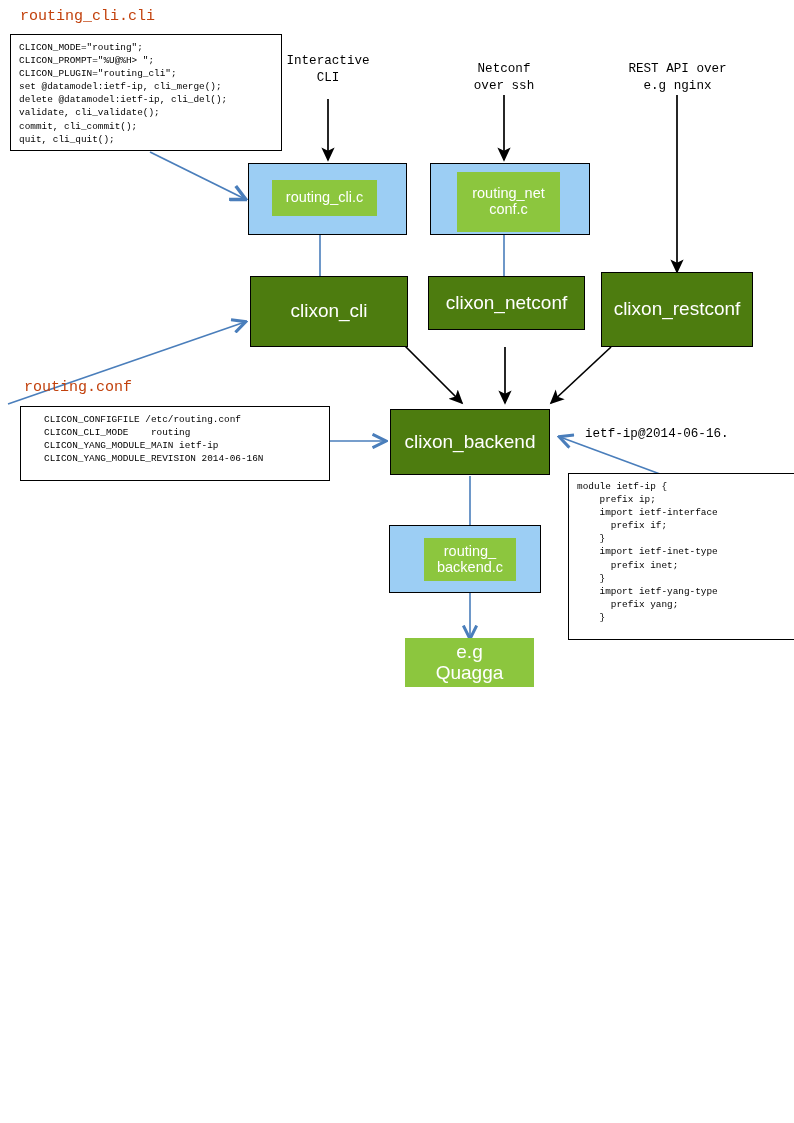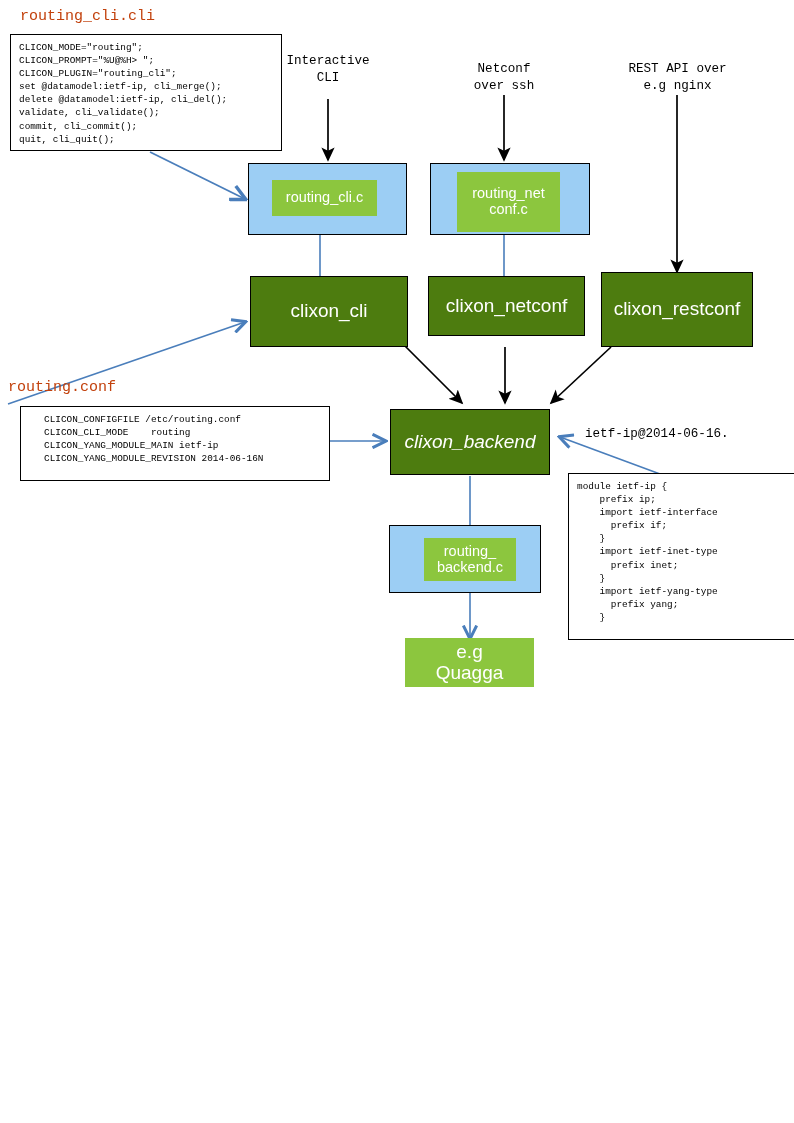--- a/index.html
+++ b/index.html
@@ -136,30 +136,30 @@
 e.g nginx</div>
 
 <div class="abs plugin-wrap" style="left:248px; top:163px; width:159px; height:72px;"></div>
 <div class="abs node green" style="left:272px; top:180px; width:105px; height:36px;">routing_cli.c</div>
 
 <div class="abs plugin-wrap" style="left:430px; top:163px; width:160px; height:72px;"></div>
 <div class="abs node green" style="left:457px; top:172px; width:103px; height:60px; white-space:pre;">routing_net
 conf.c</div>
 
 <div class="abs node proc" style="left:250px; top:276px; width:158px; height:71px;">clixon_cli</div>
-<div class="abs node proc" style="left:428px; top:276px; width:157px; height:60px;">clixon_netconf</div>
+<div class="abs node proc" style="left:428px; top:276px; width:157px; height:54px;">clixon_netconf</div>
 <div class="abs node proc" style="left:601px; top:272px; width:152px; height:75px;">clixon_restconf</div>
 
-<div class="abs boxtitle" style="left:8px; top:379px;">routing.conf</div>
+<div class="abs boxtitle" style="left:24px; top:379px;">routing.conf</div>
 <div class="abs codebox" style="left:20px; top:406px; width:310px; height:75px;padding-left:23px;">CLICON_CONFIGFILE /etc/routing.conf
 CLICON_CLI_MODE    routing
 CLICON_YANG_MODULE_MAIN ietf-ip
 CLICON_YANG_MODULE_REVISION 2014-06-16N</div>
 
-<div class="abs node proc" style="left:390px; top:409px; width:160px; height:66px;font-style:italic;">clixon_backend</div>
+<div class="abs node proc" style="left:390px; top:409px; width:160px; height:66px;">clixon_backend</div>
 
 <div class="abs annot left" style="left:585px; top:426px; width:230px;">ietf-ip@2014-06-16.</div>
 <div class="abs codebox" style="left:568px; top:473px; width:250px; height:167px;">module ietf-ip {
     prefix ip;
     import ietf-interface
       prefix if;
     }
     import ietf-inet-type
       prefix inet;
     }

